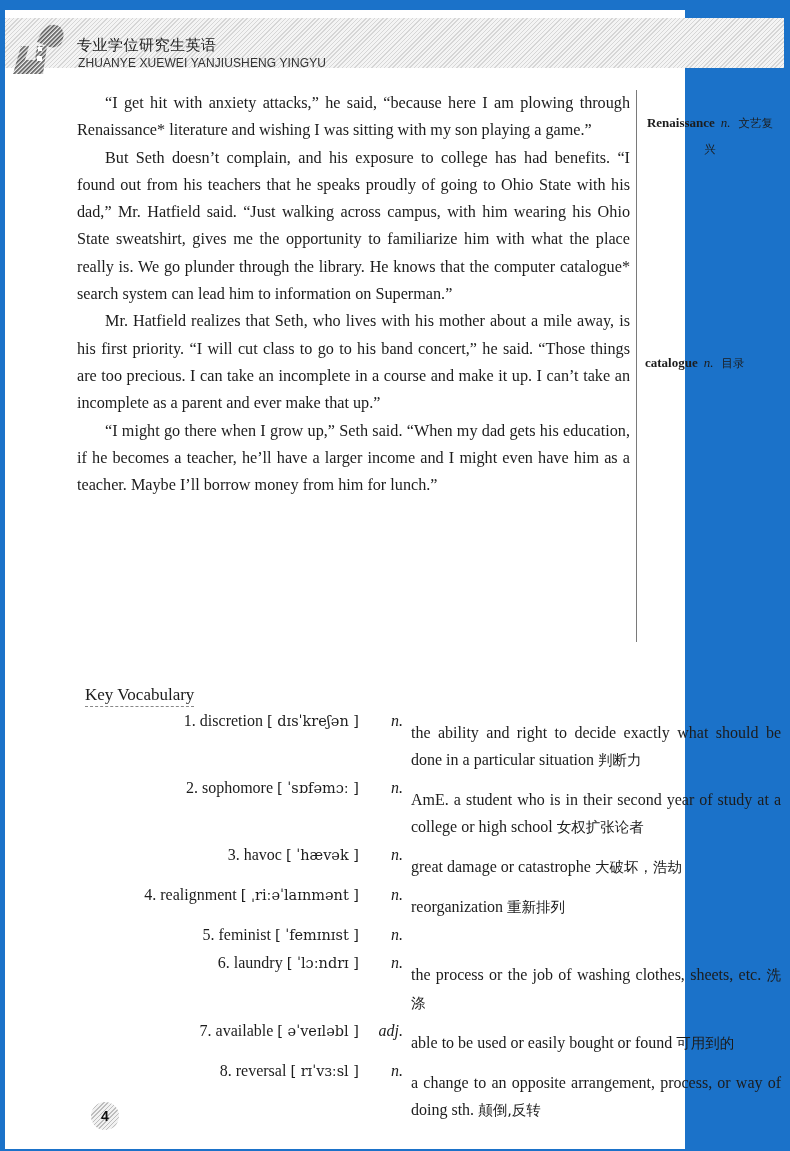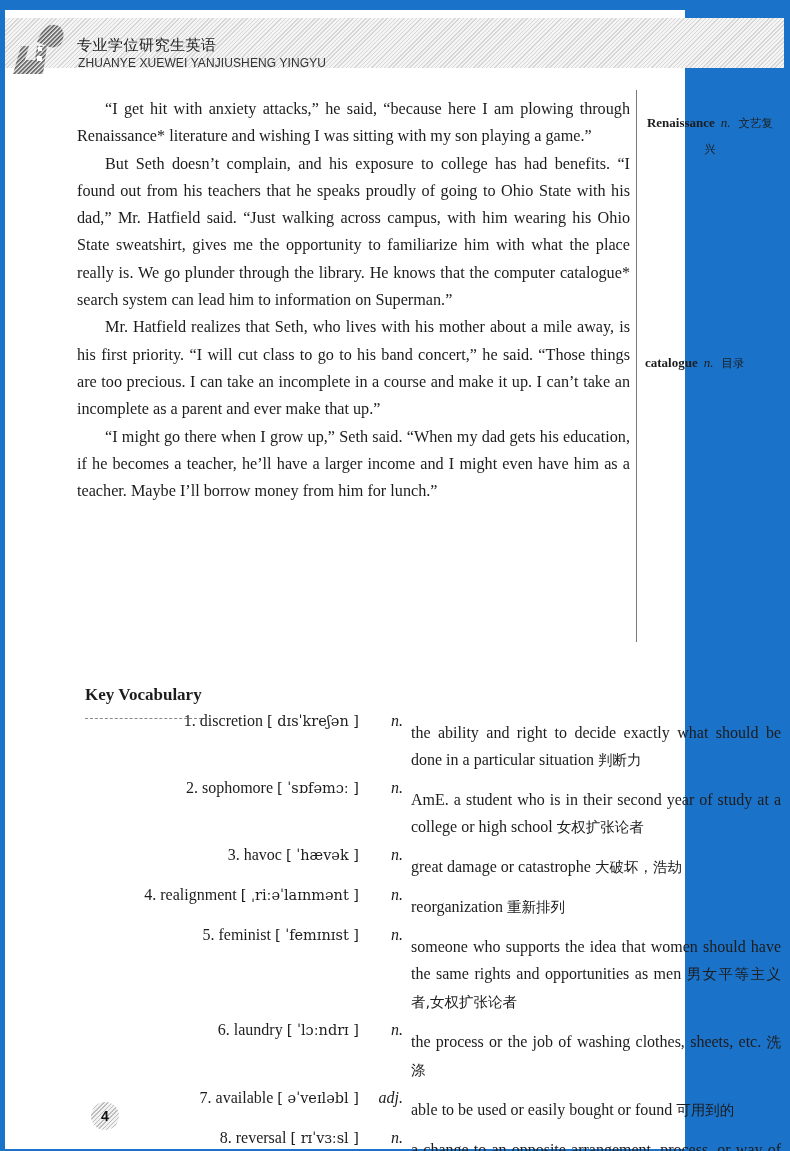--- a/index.html
+++ b/index.html
@@ -32,21 +32,21 @@
     position: absolute; left: 73px; top: 38px;
     font-family: "Liberation Sans", sans-serif; font-size: 12px; color: #333;
     letter-spacing: 0.1px;
   }
   
   .main-col {
     position: absolute; left: 72px; top: 76px; width: 553px;
     font-size: 16.2px; line-height: 27.3px; text-align: justify;
   }
   .main-col p { margin: 0; text-indent: 28px; }
-  .main-col p.first { margin-top: 10px; }
+  .main-col p.first { margin-top: 4px; }
   .section-heading {
     font-family: "Liberation Sans", sans-serif; font-size: 16.5px;
     margin: 16px 0 0 0; line-height: 27px; text-indent: 0 !important;
     color: #222;
   }
   .divider {
     position: absolute; left: 631px; top: 80px; width: 1px; height: 552px;
     background: #7a7a7a;
   }
   .gloss {
@@ -54,22 +54,22 @@
     font-size: 13px; line-height: 25px;
   }
   .gloss .word { font-weight: bold; }
   .gloss .pos { font-style: italic; margin-left: 6px; }
   .gloss .cn { font-family: "DejaVu Sans", sans-serif; font-size: 11.5px; margin-left: 8px; }
   .gloss-1 { top: 100px; text-align: center; }
   .gloss-2 { top: 340px; }
   
   .vocab-title {
     position: absolute; left: 80px; top: 674px;
-    font-size: 17px; font-weight: bold; color: #1c1c1c;
-    border-bottom: 1px dashed #888; padding-bottom: 12px; line-height: 22px;
+    font-size: 17px; font-weight: normal; color: #1c1c1c;
+    border-bottom: 1px dashed #888; padding-bottom: 0px; line-height: 22px;
   }
   .vocab {
     position: absolute; left: 86px; top: 697px; width: 690px;
     font-size: 16px; line-height: 27px;
   }
   .vrow { display: flex; }
   .vrow .term { width: 268px; flex: none; text-align: right; }
   .vrow .pos { width: 44px; flex: none; text-align: right; font-style: italic; padding-right: 8px; }
   .vrow .def { flex: 1; text-align: justify; margin-top: 12px; }
   .cn-inline { font-family: "DejaVu Sans", sans-serif; font-size: 14.5px; }
@@ -142,21 +142,20 @@
       <div class="def"><span>great damage or catastrophe</span> <span class="cn-inline">大破坏，浩劫</span></div>
     </div>
     <div class="vrow">
       <div class="term"><span>4.</span> <span>realignment</span> <span class="ipa">[ ˌriːəˈlaɪnmənt ]</span></div>
       <div class="pos">n.</div>
       <div class="def"><span>reorganization</span> <span class="cn-inline">重新排列</span></div>
     </div>
     <div class="vrow">
       <div class="term"><span>5.</span> <span>feminist</span> <span class="ipa">[ ˈfemɪnɪst ]</span></div>
       <div class="pos">n.</div>
-      <div class="def"><span>someone who supports the idea that women should have the same rights and opportunities as men</span> <span class="cn-inline">男女平等主义者,女权扩张论者</span></div>
     </div>
     <div class="vrow">
       <div class="term"><span>6.</span> <span>laundry</span> <span class="ipa">[ ˈlɔːndrɪ ]</span></div>
       <div class="pos">n.</div>
       <div class="def"><span>the process or the job of washing clothes, sheets, etc.</span> <span class="cn-inline">洗涤</span></div>
     </div>
     <div class="vrow">
       <div class="term"><span>7.</span> <span>available</span> <span class="ipa">[ əˈveɪləbl ]</span></div>
       <div class="pos">adj.</div>
       <div class="def"><span>able to be used or easily bought or found</span> <span class="cn-inline">可用到的</span></div>

